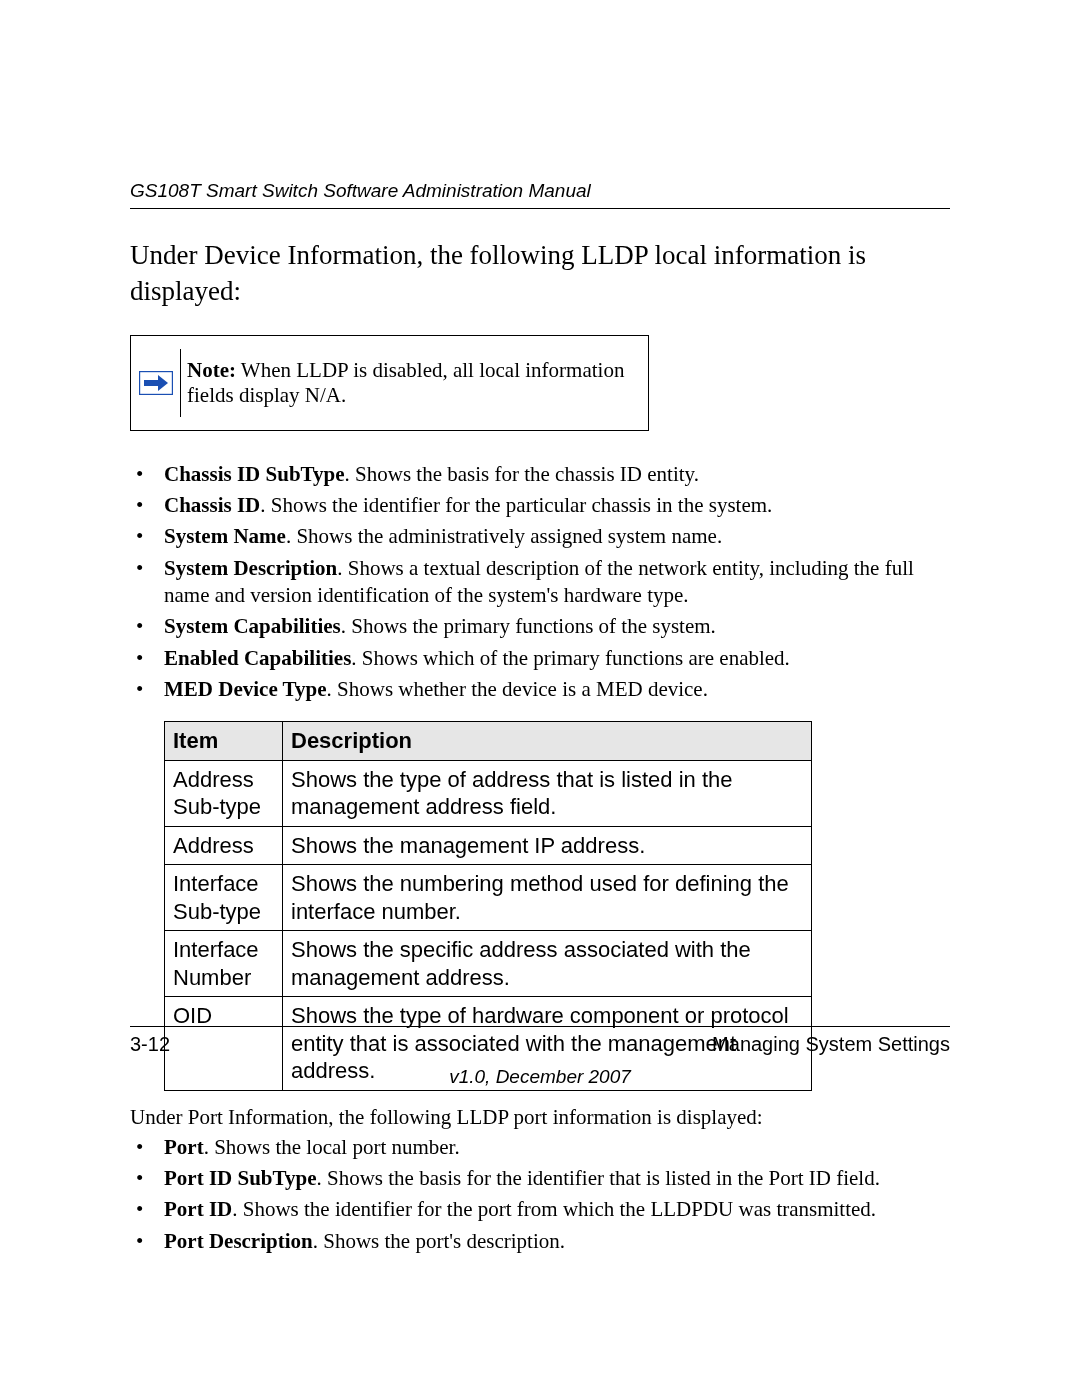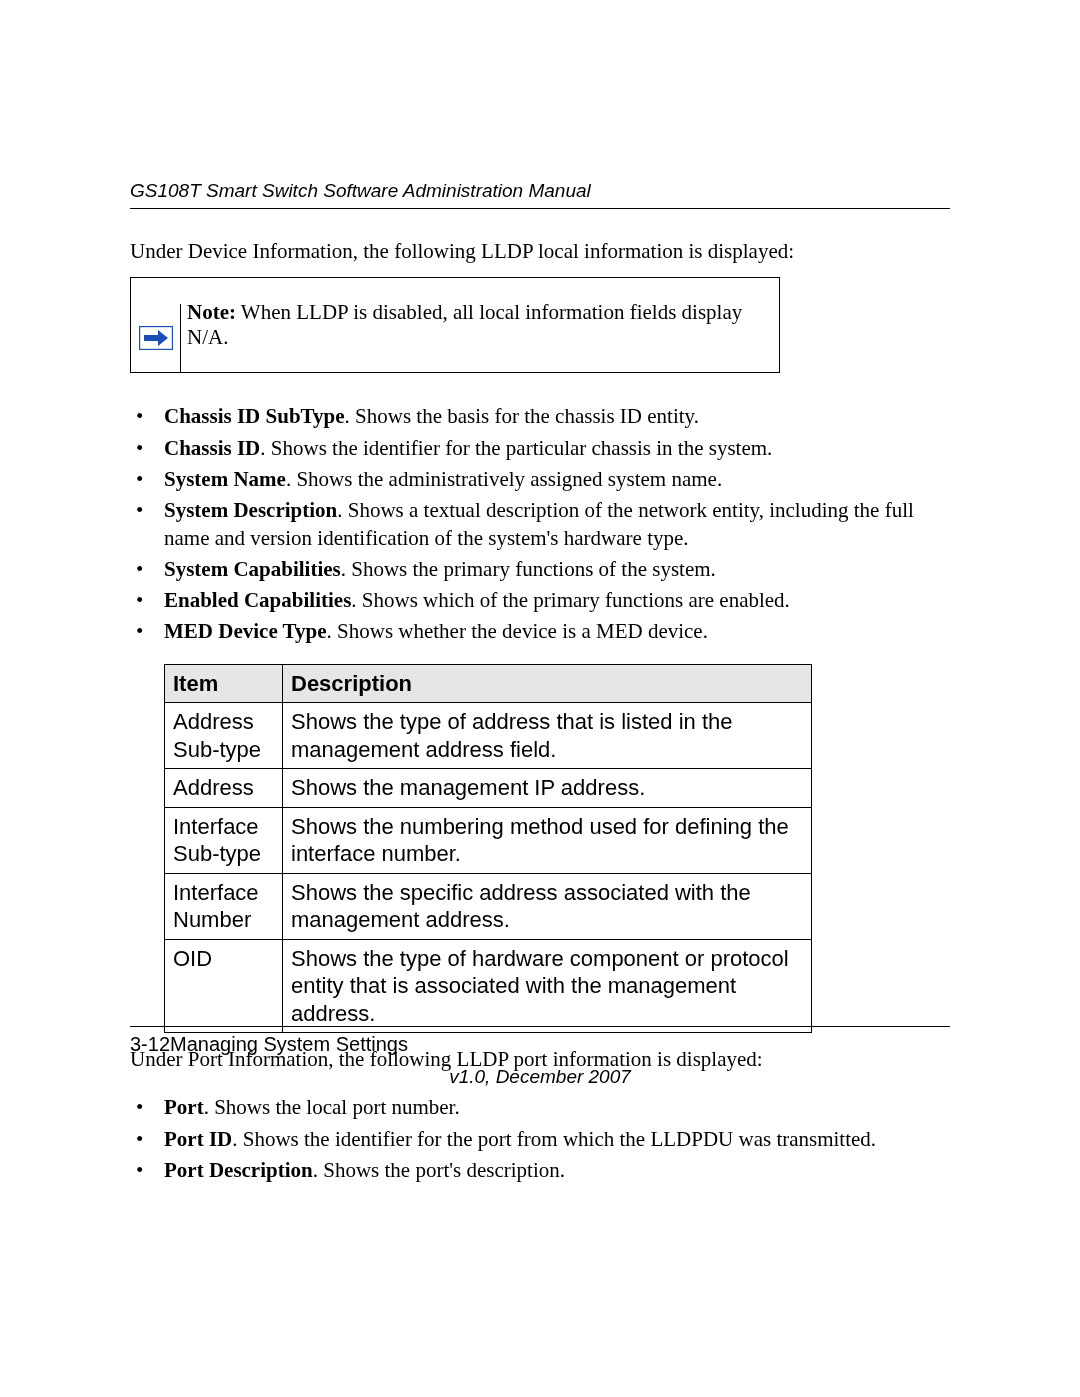--- a/index.html
+++ b/index.html
@@ -25,30 +25,30 @@
     margin-bottom: 6px;
     margin-top: 30px;
   }
   .rule {
     border: none;
     border-top: 1.5px solid #000;
     margin: 0 0 28px 0;
     width: 100%;
   }
   .intro {
-    font-size: 21px;
+    font-size: 27px;
     line-height: 1.35;
-    margin-bottom: 12px;
+    margin-bottom: 25px;
   }
   .note-box {
     border: 1px solid #000;
     display: flex;
-    align-items: flex-end;
+    align-items: center;
     margin: 0 0 30px 0;
-    width: 650px;
+    width: 519px;
   }
   .note-icon-cell {
     width: 50px;
     border-right: 1px solid #000;
     display: flex;
     align-items: center;
     justify-content: center;
     padding: 22px 0;
   }
   .note-icon-cell svg { display: block; }
@@ -100,36 +100,37 @@
     padding: 5px 8px 5px 8px;
     line-height: 1.25;
   }
   table.mgmt th {
     background: #e6e6e6;
     font-weight: bold;
   }
   table.mgmt th.col-item, table.mgmt td.col-item { width: 118px; }
   .under-port {
     font-size: 21px;
-    margin: 8px 0 22px 0;
+    margin: 8px 0 4px 0;
   }
   .footer {
     position: absolute;
     left: 130px;
     width: 820px;
     top: 1026px;
   }
   .footer-rule {
     border: none;
     border-top: 1.5px solid #000;
     margin: 0 0 6px 0;
     width: 100%;
   }
   .footer-row {
     display: flex;
+    justify-content: space-between;
     font-size: 20px;
     font-family: Arial, Helvetica, sans-serif;
   }
   .footer-version {
     text-align: center;
     font-style: italic;
     font-size: 19px;
     font-family: Arial, Helvetica, sans-serif;
     margin-top: 10px;
   }
@@ -195,20 +196,21 @@
         <td class="col-item">OID</td>
         <td>Shows the type of hardware component or protocol entity that is associated with the management address.</td>
       </tr>
     </tbody>
   </table>
 
   <div class="under-port">Under Port Information, the following LLDP port information is displayed:</div>
 
   <ul class="bullets">
     <li><span class="term">Port</span><span>. Shows the local port number.</span></li>
+    <li><span class="term">Port ID SubType</span><span>. Shows the basis for the identifier that is listed in the Port ID field.</span></li>
     <li><span class="term">Port ID</span><span>. Shows the identifier for the port from which the LLDPDU was transmitted.</span></li>
     <li><span class="term">Port Description</span><span>. Shows the port's description.</span></li>
   </ul>
 
 </div>
 
 <div class="footer">
   <hr class="footer-rule">
   <div class="footer-row">
     <span>3-12</span>

